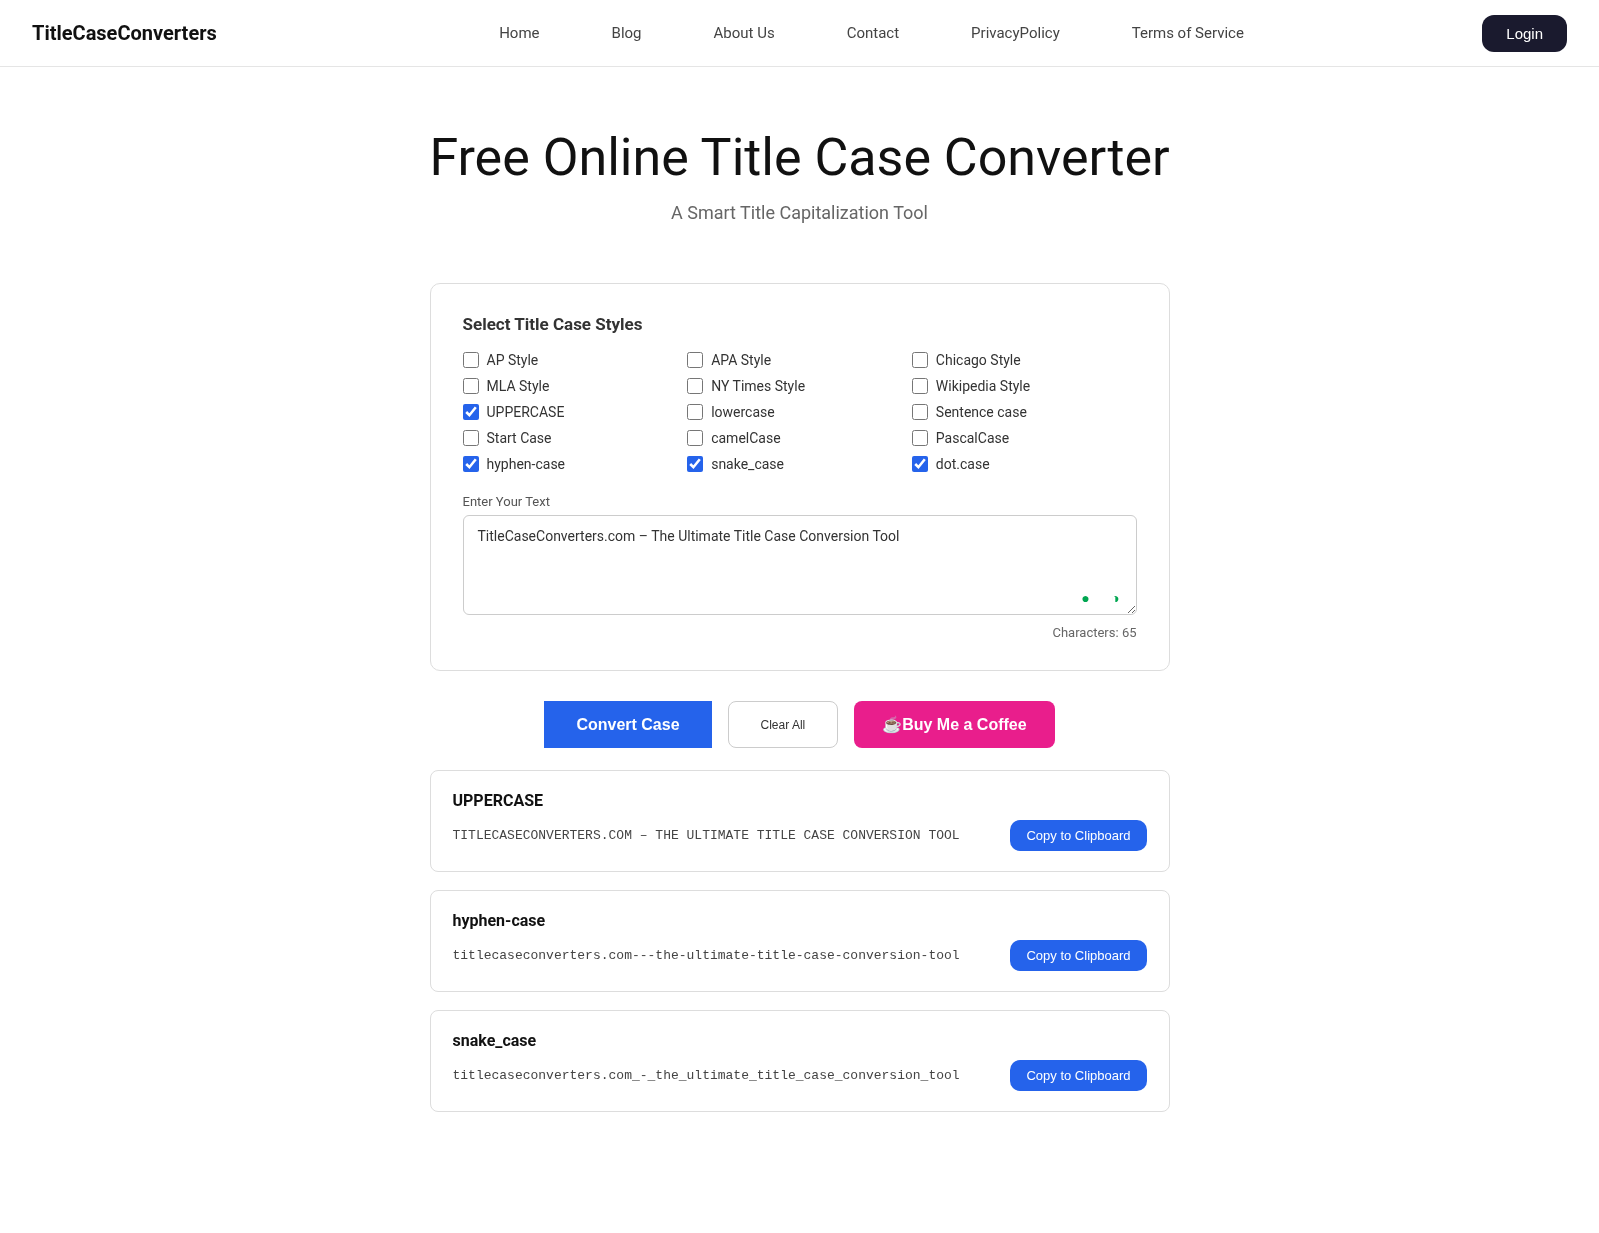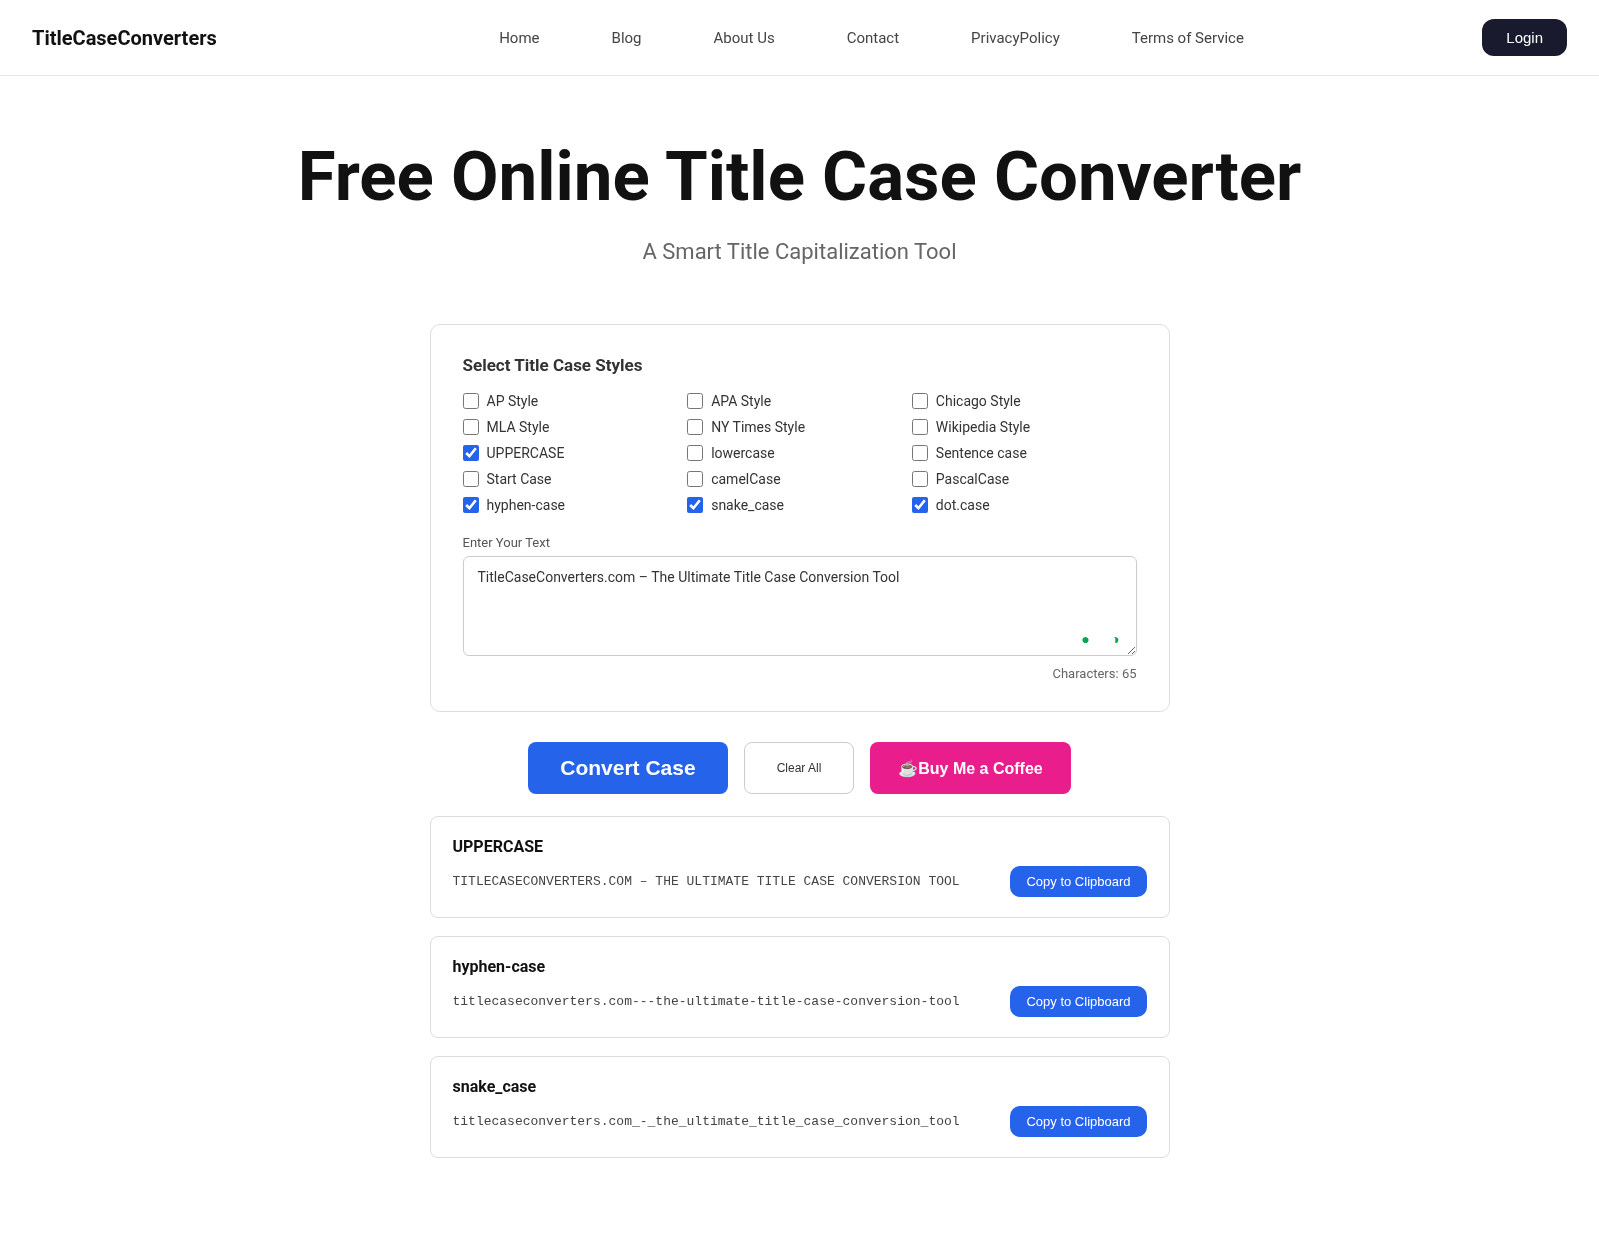--- a/index.html
+++ b/index.html
@@ -1,34 +1,34 @@
 <!DOCTYPE html>
 <html><head>
   <meta charset="utf-8">
   <style>
     * { box-sizing: border-box; margin: 0; padding: 0; }
     body { font-family: -apple-system, BlinkMacSystemFont, 'Segoe UI', Roboto, sans-serif; background: #fff; color: #333; }
 
     
     nav {
       display: flex; align-items: center; justify-content: space-between;
-      padding: 0 32px; height: 76px; border-bottom: 1px solid #e5e5e5;
+      padding: 0 32px; height: 67px; border-bottom: 1px solid #e5e5e5;
     }
     .nav-logo { font-size: 20px; font-weight: 700; color: #111; text-decoration: none; }
     .nav-links { display: flex; gap: 28px; align-items: center; }
     .nav-links a { text-decoration: none; color: #444; font-size: 15px; margin-left: 44px; }
     .btn-login {
       background: #1a1a2e; color: #fff; border: none; padding: 10px 24px;
       border-radius: 12px; font-size: 15px; cursor: pointer; font-weight: 500;
     }
 
     
     .hero { text-align: center; padding: 60px 20px 30px; }
-    .hero h1 { font-size: 69px; font-weight: 700; color: #111; margin-bottom: 22px; }
-    .hero p { font-size: 22px; color: #666; }
+    .hero h1 { font-size: 52px; font-weight: 400; color: #111; margin-bottom: 14px; }
+    .hero p { font-size: 18px; color: #666; }
 
     
     .card-wrapper { max-width: 780px; margin: 30px auto; padding: 0 20px; }
     .card {
       border: 1px solid #ddd; border-radius: 10px; padding: 30px 32px;
       background: #fff;
     }
 
     
     .styles-title { font-size: 17px; font-weight: 700; margin-bottom: 18px; }
@@ -52,21 +52,21 @@
       width: 26px; height: 26px; border-radius: 50%; display: flex;
       align-items: center; justify-content: center; font-size: 14px;
       background: transparent;
     }
     .char-count { text-align: right; font-size: 13px; color: #666; margin-top: 6px; }
 
     
     .buttons-row { display: flex; justify-content: center; gap: 16px; margin: 22px 0; flex-wrap: wrap; }
     .btn-convert {
       background: #2563eb; color: #fff; border: none; padding: 14px 32px;
-      border-radius: 8px; font-size: 21px; font-weight: 600; cursor: pointer;
+      border-radius: 0; font-size: 16px; font-weight: 600; cursor: pointer;
     }
     .btn-clear {
       background: #fff; color: #333; border: 1px solid #ccc; padding: 14px 32px;
       border-radius: 8px; font-size: 12px; font-weight: 500; cursor: pointer;
     }
     .btn-coffee {
       background: #e91e8c; color: #fff; border: none; padding: 14px 28px;
       border-radius: 8px; font-size: 16px; font-weight: 600; cursor: pointer;
     }
 

